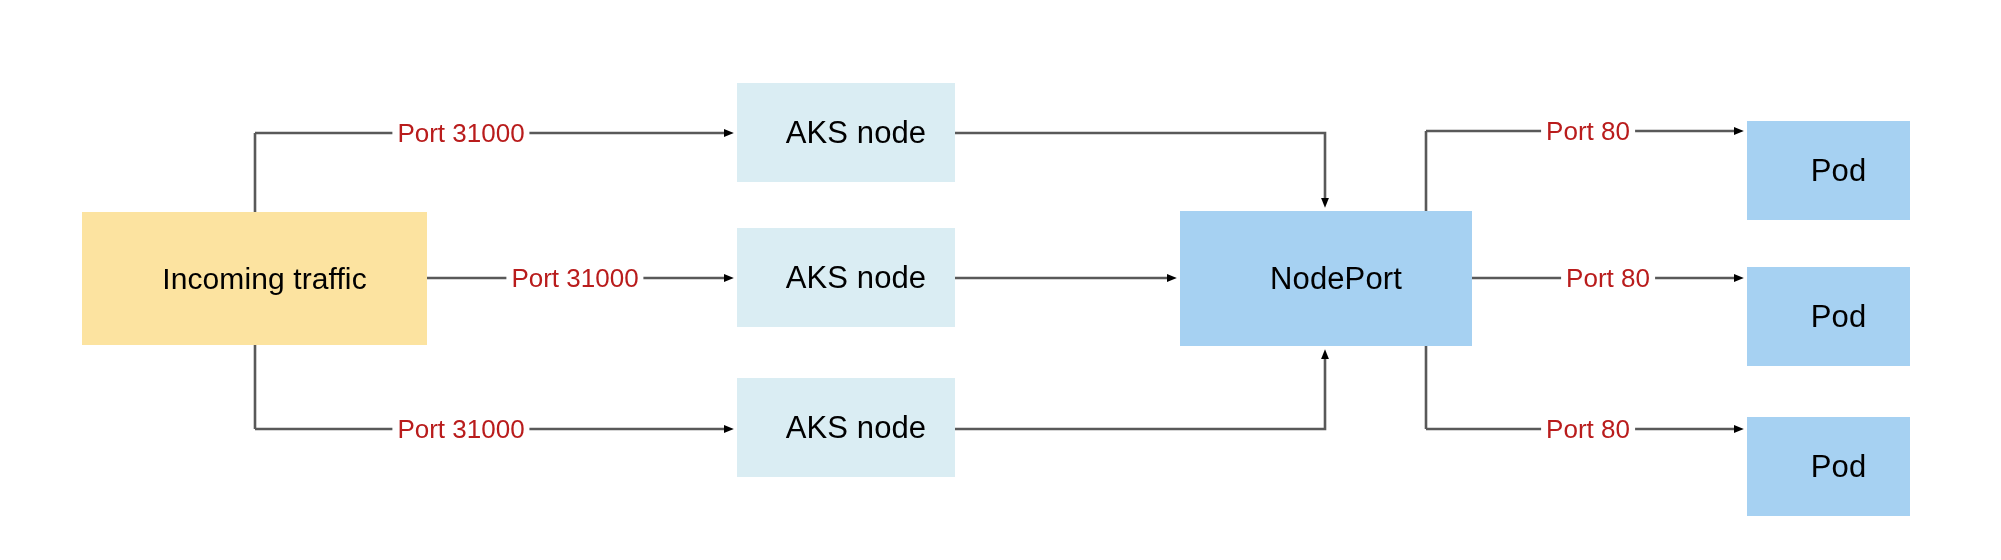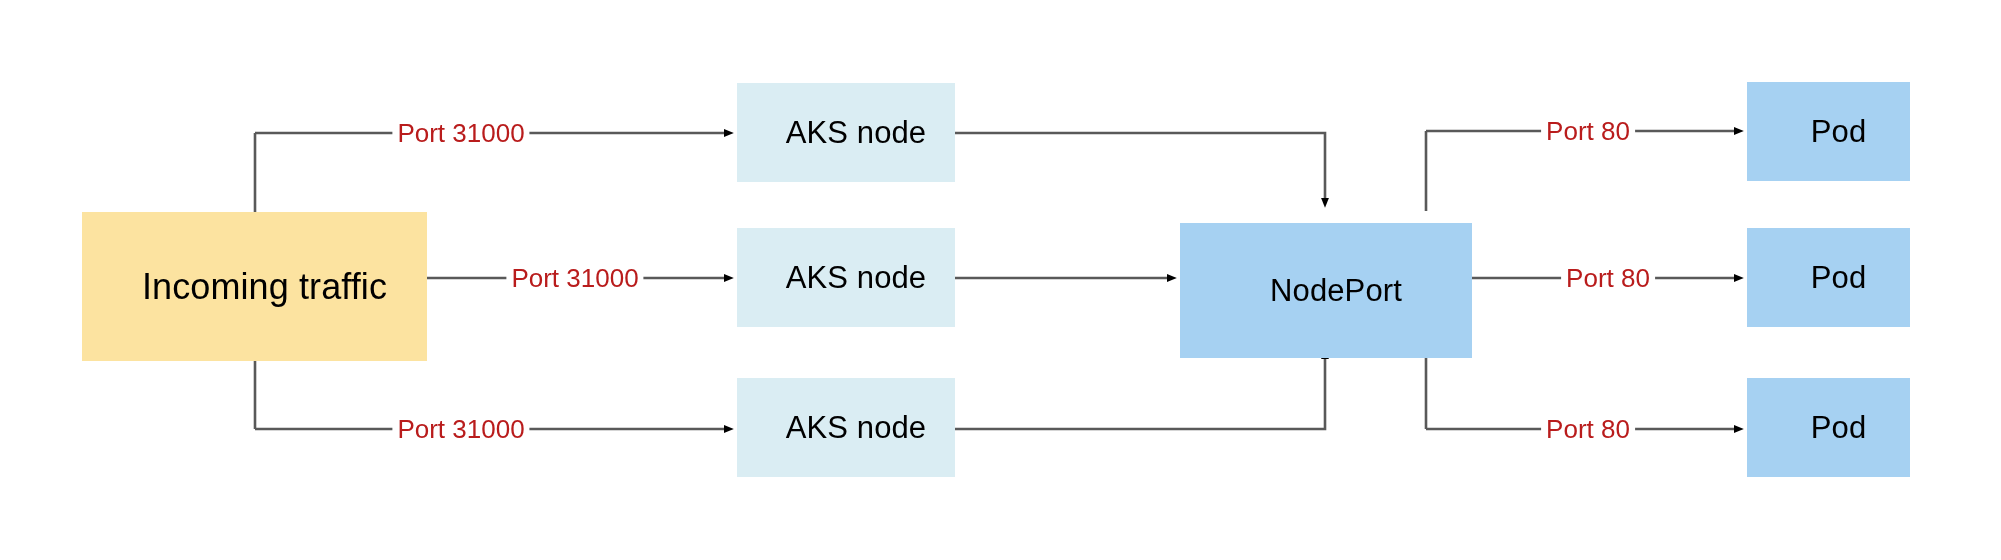--- a/index.html
+++ b/index.html
@@ -36,47 +36,48 @@
     font-weight: 400;
     letter-spacing: 0.1px;
     white-space: nowrap;
     padding-left: 20px;
   }
   .box-ingress {
     background: #fce3a0;
     left: 82px;
     top: 212px;
     width: 345px;
-    height: 149px;
-    font-size: 36px;
+    height: 133px;
+    font-size: 30px;
   }
   .box-aks {
     background: #daedf3;
     left: 737px;
     width: 218px;
     height: 99px;
     font-size: 31px;
   }
   .box-aks-1 { top: 83px; }
   .box-aks-2 { top: 228px; }
   .box-aks-3 { top: 378px; }
   .box-nodeport {
     background: #a6d1f2;
     left: 1180px;
-    top: 223px;
+    top: 211px;
     width: 292px;
     height: 135px;
     font-size: 31px;
   }
   .box-pod {
     background: #a6d1f2;
     left: 1747px;
     width: 163px;
     height: 99px;
     font-size: 31px;
+    margin-top: 39px;
   }
   .box-pod-1 { top: 82px; }
   .box-pod-2 { top: 228px; }
   .box-pod-3 { top: 378px; }
   .edge-label {
     position: absolute;
     transform: translate(-50%, -50%);
     background: #ffffff;
     padding: 0 5px;
     font-family: "Liberation Sans", sans-serif;

